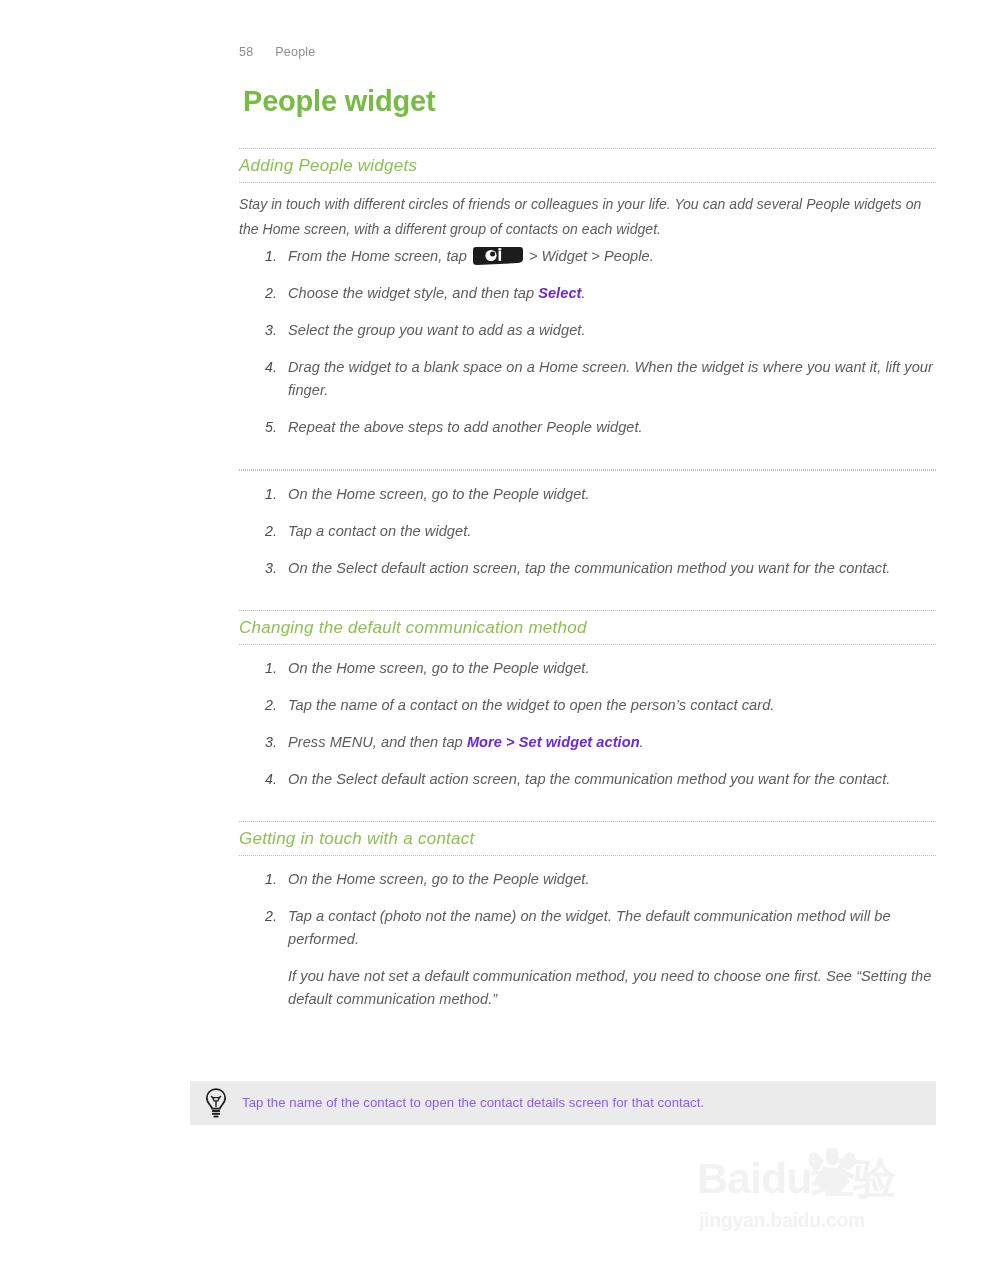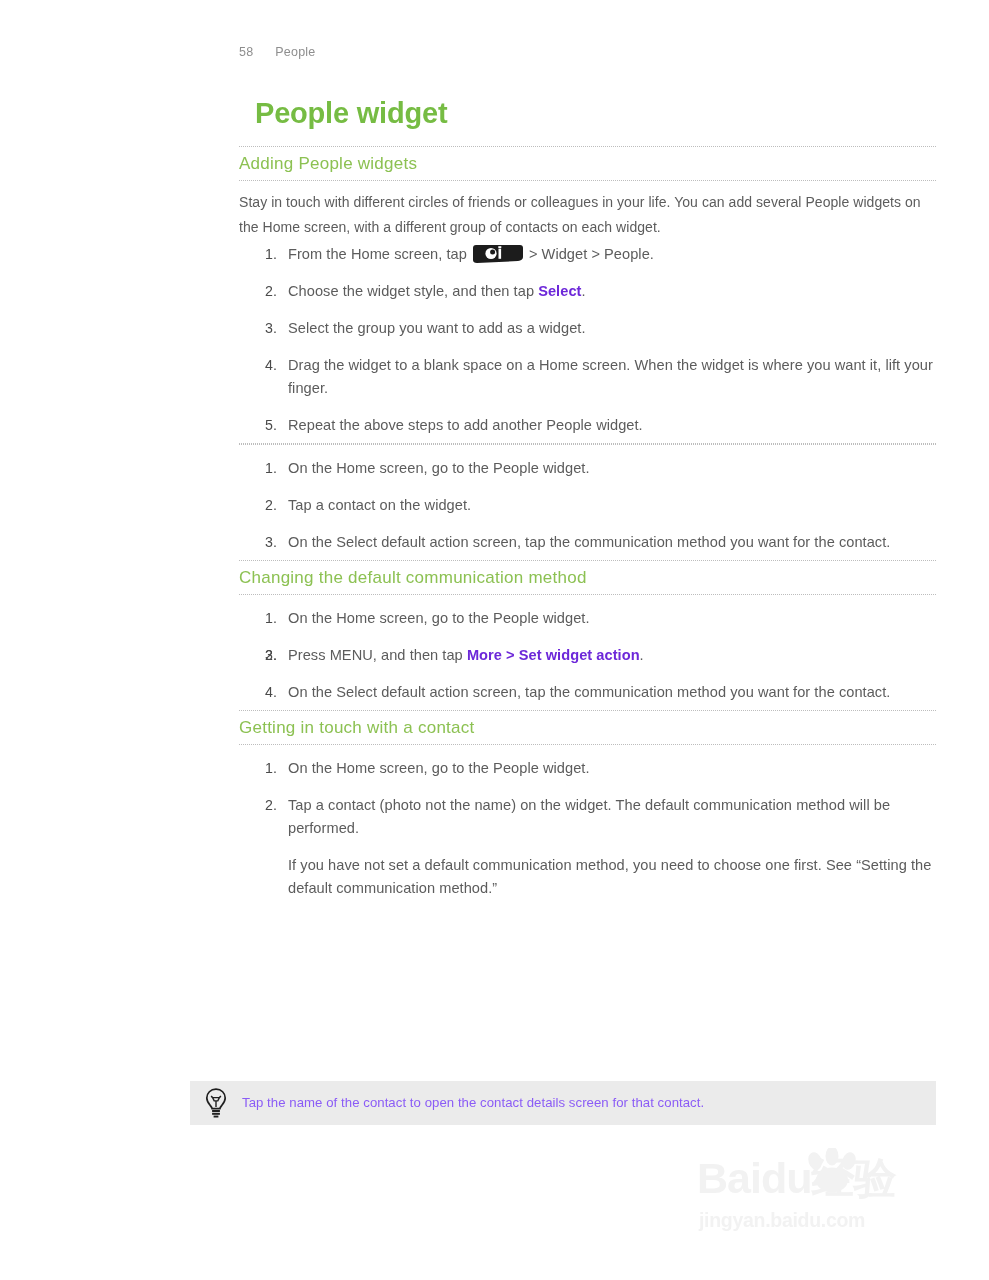--- a/index.html
+++ b/index.html
@@ -38,39 +38,40 @@
 
   
   .content {
     position: absolute;
     left: 239px;
     top: 80px;
     width: 697px;
   }
 
   h1.chapter-title {
-    margin: 16px;
+    margin: 4px;
     font-size: 29px;
     line-height: 34px;
     font-weight: bold;
     color: #76bc43;
     letter-spacing: -0.2px;
   }
 
   p.intro {
     margin: 21px 0 0 0;
     font-size: 14.6px;
     line-height: 25px;
     color: #5c5c5c;
     letter-spacing: 0.05px;
   }
 
   
   .section {
-    margin-top: 6px;
+    margin-top: 30px;
+    font-style: italic;
   }
   .rule {
     height: 0;
     border-top: 1px dotted #bdbdbd;
     width: 697px;
   }
   h2.section-title {
     margin: 0;
     padding: 7px 0 6px 0;
     font-size: 17px;
@@ -272,21 +273,21 @@
     <div class="section">
       <div class="rule"></div>
       <h2 class="section-title">Changing the default communication method</h2>
       <div class="rule"></div>
       <div class="section-body">
         <ol class="steps">
           <li>
             <span class="num">1.</span><span>On the Home screen, go to the People widget.</span>
           </li>
           <li>
-            <span class="num">2.</span>
+            <span class="num">2.</span><span>Tap the name of a contact on the widget to open the person’s contact card.</span>
           </li>
           <li>
             <span class="num">3.</span><span>Press MENU, and then tap </span><strong class="ui">More &gt; Set widget action</strong><span>.</span>
           </li>
           <li>
             <span class="num">4.</span><span>On the Select default action screen, tap the communication method you want for the contact.</span>
           </li>
         </ol>
       </div>
     </div>

